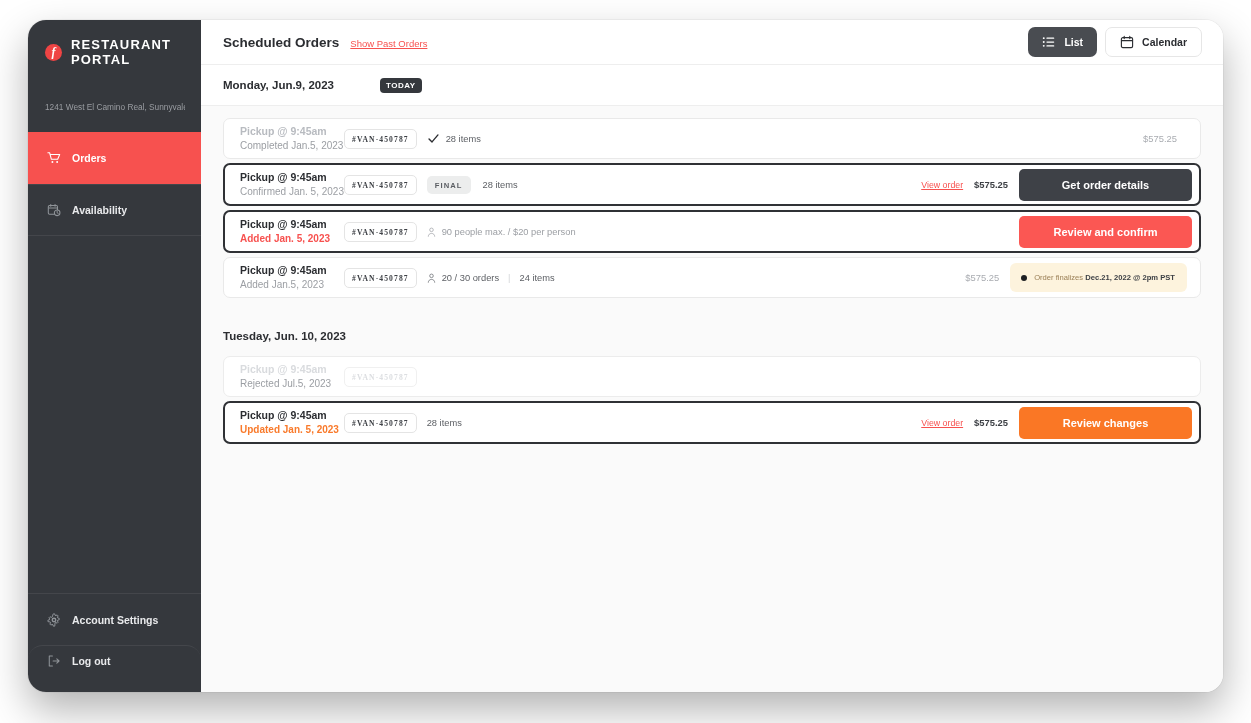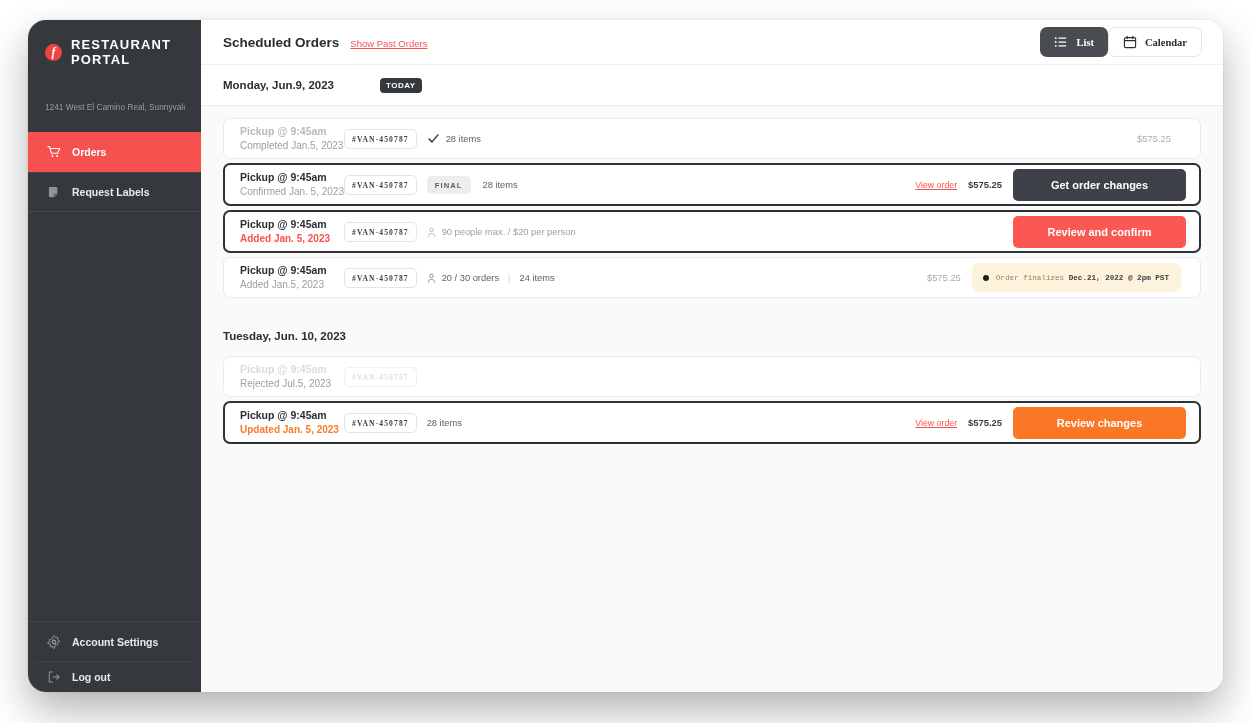--- a/index.html
+++ b/index.html
@@ -85,37 +85,37 @@
     line-height: 1.3;
     white-space: nowrap;
     overflow: hidden;
   }
 
   .nav { margin-top: 5px; }
   .nav-item {
     display: flex;
     align-items: center;
     gap: 11px;
-    height: 40px;
+    height: 52px;
     padding-left: 18px;
     border-top: 1px solid rgba(255,255,255,0.075);
     cursor: pointer;
   }
   .nav-item:last-child { border-bottom: 1px solid rgba(255,255,255,0.075); }
   .nav-item .ic { width: 15px; height: 15px; flex: 0 0 15px; display:flex; align-items:center; justify-content:center;}
   .nav-item .lbl { color: #e9eaec; font-size: 10.5px; font-weight: bold; }
   .nav-item.active {
     background: #f7514f;
     border-top-color: #f7514f;
   }
   .nav-item.active .lbl { color: #ffffff; }
 
   .nav-bottom {
     position: absolute;
-    left: 0; right: 0; bottom: 0;
+    left: 0; right: 0; bottom: 16px;
   }
   .nav-bottom .nav-item { border-top: 1px solid rgba(255,255,255,0.075); }
   .nav-bottom .nav-item:last-child { border-bottom: none; height: 31px; border-radius: 15px; }
 
   
   .main {
     flex: 1 1 auto;
     background: #fafafa;
     display: flex;
     flex-direction: column;
@@ -132,21 +132,21 @@
     padding: 0 21px 0 22px;
   }
   .topbar-left { display: flex; align-items: baseline; gap: 11px; }
   .page-title { font-size: 13.5px; font-weight: bold; color: #2b2d31; }
   .past-link {
     font-size: 9.5px;
     color: #f7514f;
     text-decoration: underline;
     cursor: pointer;
   }
-  .topbar-right { margin-left: auto; display: flex; align-items: center; gap: 0; font-family: Liberation Serif, serif; }
+  .topbar-right { margin-left: auto; display: flex; align-items: center; gap: 8px; }
   .vtoggle {
     display: flex; align-items: center; gap: 8px;
     height: 30px;
     padding: 0 14px;
     border-radius: 7px;
     font-size: 10.5px;
     font-weight: bold;
     cursor: pointer;
   }
   .vtoggle.on { background: #494c51; color: #ffffff; }
@@ -180,21 +180,21 @@
 
   
   .orders { display: flex; flex-direction: column; }
   .order {
     height: 41px;
     background: #ffffff;
     border: 1px solid #e9e9e9;
     border-radius: 7px;
     display: flex;
     align-items: center;
-    padding: 0 14px 0 16px;
+    padding: 0 8px 0 16px;
     margin-bottom: 4px;
     position: relative;
   }
   .order.tall {
     height: 43px;
     border: 2px solid #2f3135;
     padding-left: 15px;
   }
   .order.muted { border-color: #ececec; }
 
@@ -261,21 +261,21 @@
 
   .finalize {
     background: #fdf3dd;
     border-radius: 6px;
     height: 29px;
     display: flex; align-items: center; gap: 7px;
     padding: 0 12px 0 11px;
     min-width: 167px;
   }
   .finalize .dot { width: 6px; height: 6px; border-radius: 50%; background: #1d1f22; flex:0 0 6px; }
-  .finalize .txt { font-size: 7.6px; color: #9a7f55; white-space: nowrap; font-family: Liberation Mono, monospace; }
+  .finalize .txt { font-size: 7.6px; color: #9a7f55; white-space: nowrap; }
   .finalize .txt b { color: #3c3f44; font-weight: bold; }
 
   .btnwrap { padding-right: 0; }
   .order .btnwrap { margin-right: -1px; }
 
   .check { width: 13px; height: 13px; flex: 0 0 13px; }
   .person { width: 9px; height: 10px; flex: 0 0 9px; }
 </style>
 </head>
 <body>
@@ -301,30 +301,33 @@
         <span class="ic">
           <svg viewBox="0 0 16 16" width="14" height="14">
             <path d="M1 2h2l2 7.5h7.2L14.5 4H4" fill="none" stroke="#ffffff" stroke-width="1.2" stroke-linecap="round" stroke-linejoin="round"></path>
             <circle cx="6.2" cy="12.6" r="1.1" fill="#ffffff"></circle>
             <circle cx="11.6" cy="12.6" r="1.1" fill="#ffffff"></circle>
           </svg>
         </span>
         <span class="lbl">Orders</span>
       </div>
 
-
       <div class="nav-item">
         <span class="ic">
           <svg viewBox="0 0 16 16" width="14" height="14">
-            <path d="M2.2 2.2h8.2a1.4 1.4 0 0 1 1.4 1.4v7.2l-3.4 3.2H3.6a1.4 1.4 0 0 1-1.4-1.4z" fill="#8f9398"></path>
-            <path d="M11.8 10.6H9.4a1 1 0 0 0-1 1v2.4" fill="none" stroke="#35383d" stroke-width="1"></path>
+            <rect x="1.5" y="2.8" width="10.5" height="10" rx="1.4" fill="none" stroke="#8f9398" stroke-width="1.2"></rect>
+            <path d="M1.5 5.6h10.5" stroke="#8f9398" stroke-width="1.2"></path>
+            <path d="M4.3 1.6v2M9.2 1.6v2" stroke="#8f9398" stroke-width="1.2" stroke-linecap="round"></path>
+            <circle cx="11.6" cy="11.2" r="3.2" fill="#35383d" stroke="#8f9398" stroke-width="1.2"></circle>
+            <path d="M11.6 9.4v1.9l1.3.8" fill="none" stroke="#8f9398" stroke-width="1.1" stroke-linecap="round"></path>
           </svg>
         </span>
-        <span class="lbl">Request Labels</span>
-      </div>
+        <span class="lbl">Availability</span>
+      </div>
+
 
     </nav>
 
     <div class="nav-bottom">
       <div class="nav-item">
         <span class="ic">
           <svg viewBox="0 0 16 16" width="14" height="14">
             <path d="M8 5.2a2.8 2.8 0 1 0 0 5.6 2.8 2.8 0 0 0 0-5.6zm0 1.6a1.2 1.2 0 1 1 0 2.4 1.2 1.2 0 0 1 0-2.4z" fill="#8f9398"></path>
             <path d="M7.1 1h1.8l.25 1.6 1.1.46 1.3-.95 1.27 1.27-.95 1.3.46 1.1 1.6.25v1.8l-1.6.25-.46 1.1.95 1.3-1.27 1.27-1.3-.95-1.1.46L8.9 15H7.1l-.25-1.6-1.1-.46-1.3.95-1.27-1.27.95-1.3-.46-1.1L1.1 9.9V8.1l1.6-.25.46-1.1-.95-1.3 1.27-1.27 1.3.95 1.1-.46z" fill="none" stroke="#8f9398" stroke-width="1.1" stroke-linejoin="round"></path>
           </svg>
@@ -407,21 +410,21 @@
           </div>
           <div class="tag">#VAN-450787</div>
           <div class="pill-final">FINAL</div>
           <div class="meta">
             <span>28 items</span>
           </div>
           <div class="ord-right">
             <span class="view-link">View order</span>
             <span class="price">$575.25</span>
             <div class="btnwrap">
-              <div class="btn dark">Get order changes</div>
+              <div class="btn dark">Get order details</div>
             </div>
           </div>
         </div>
 
         <div class="order tall">
           <div class="ord-left">
             <div class="ord-time">Pickup @ 9:45am</div>
             <div class="ord-sub red">Added Jan. 5, 2023</div>
           </div>
           <div class="tag">#VAN-450787</div>

